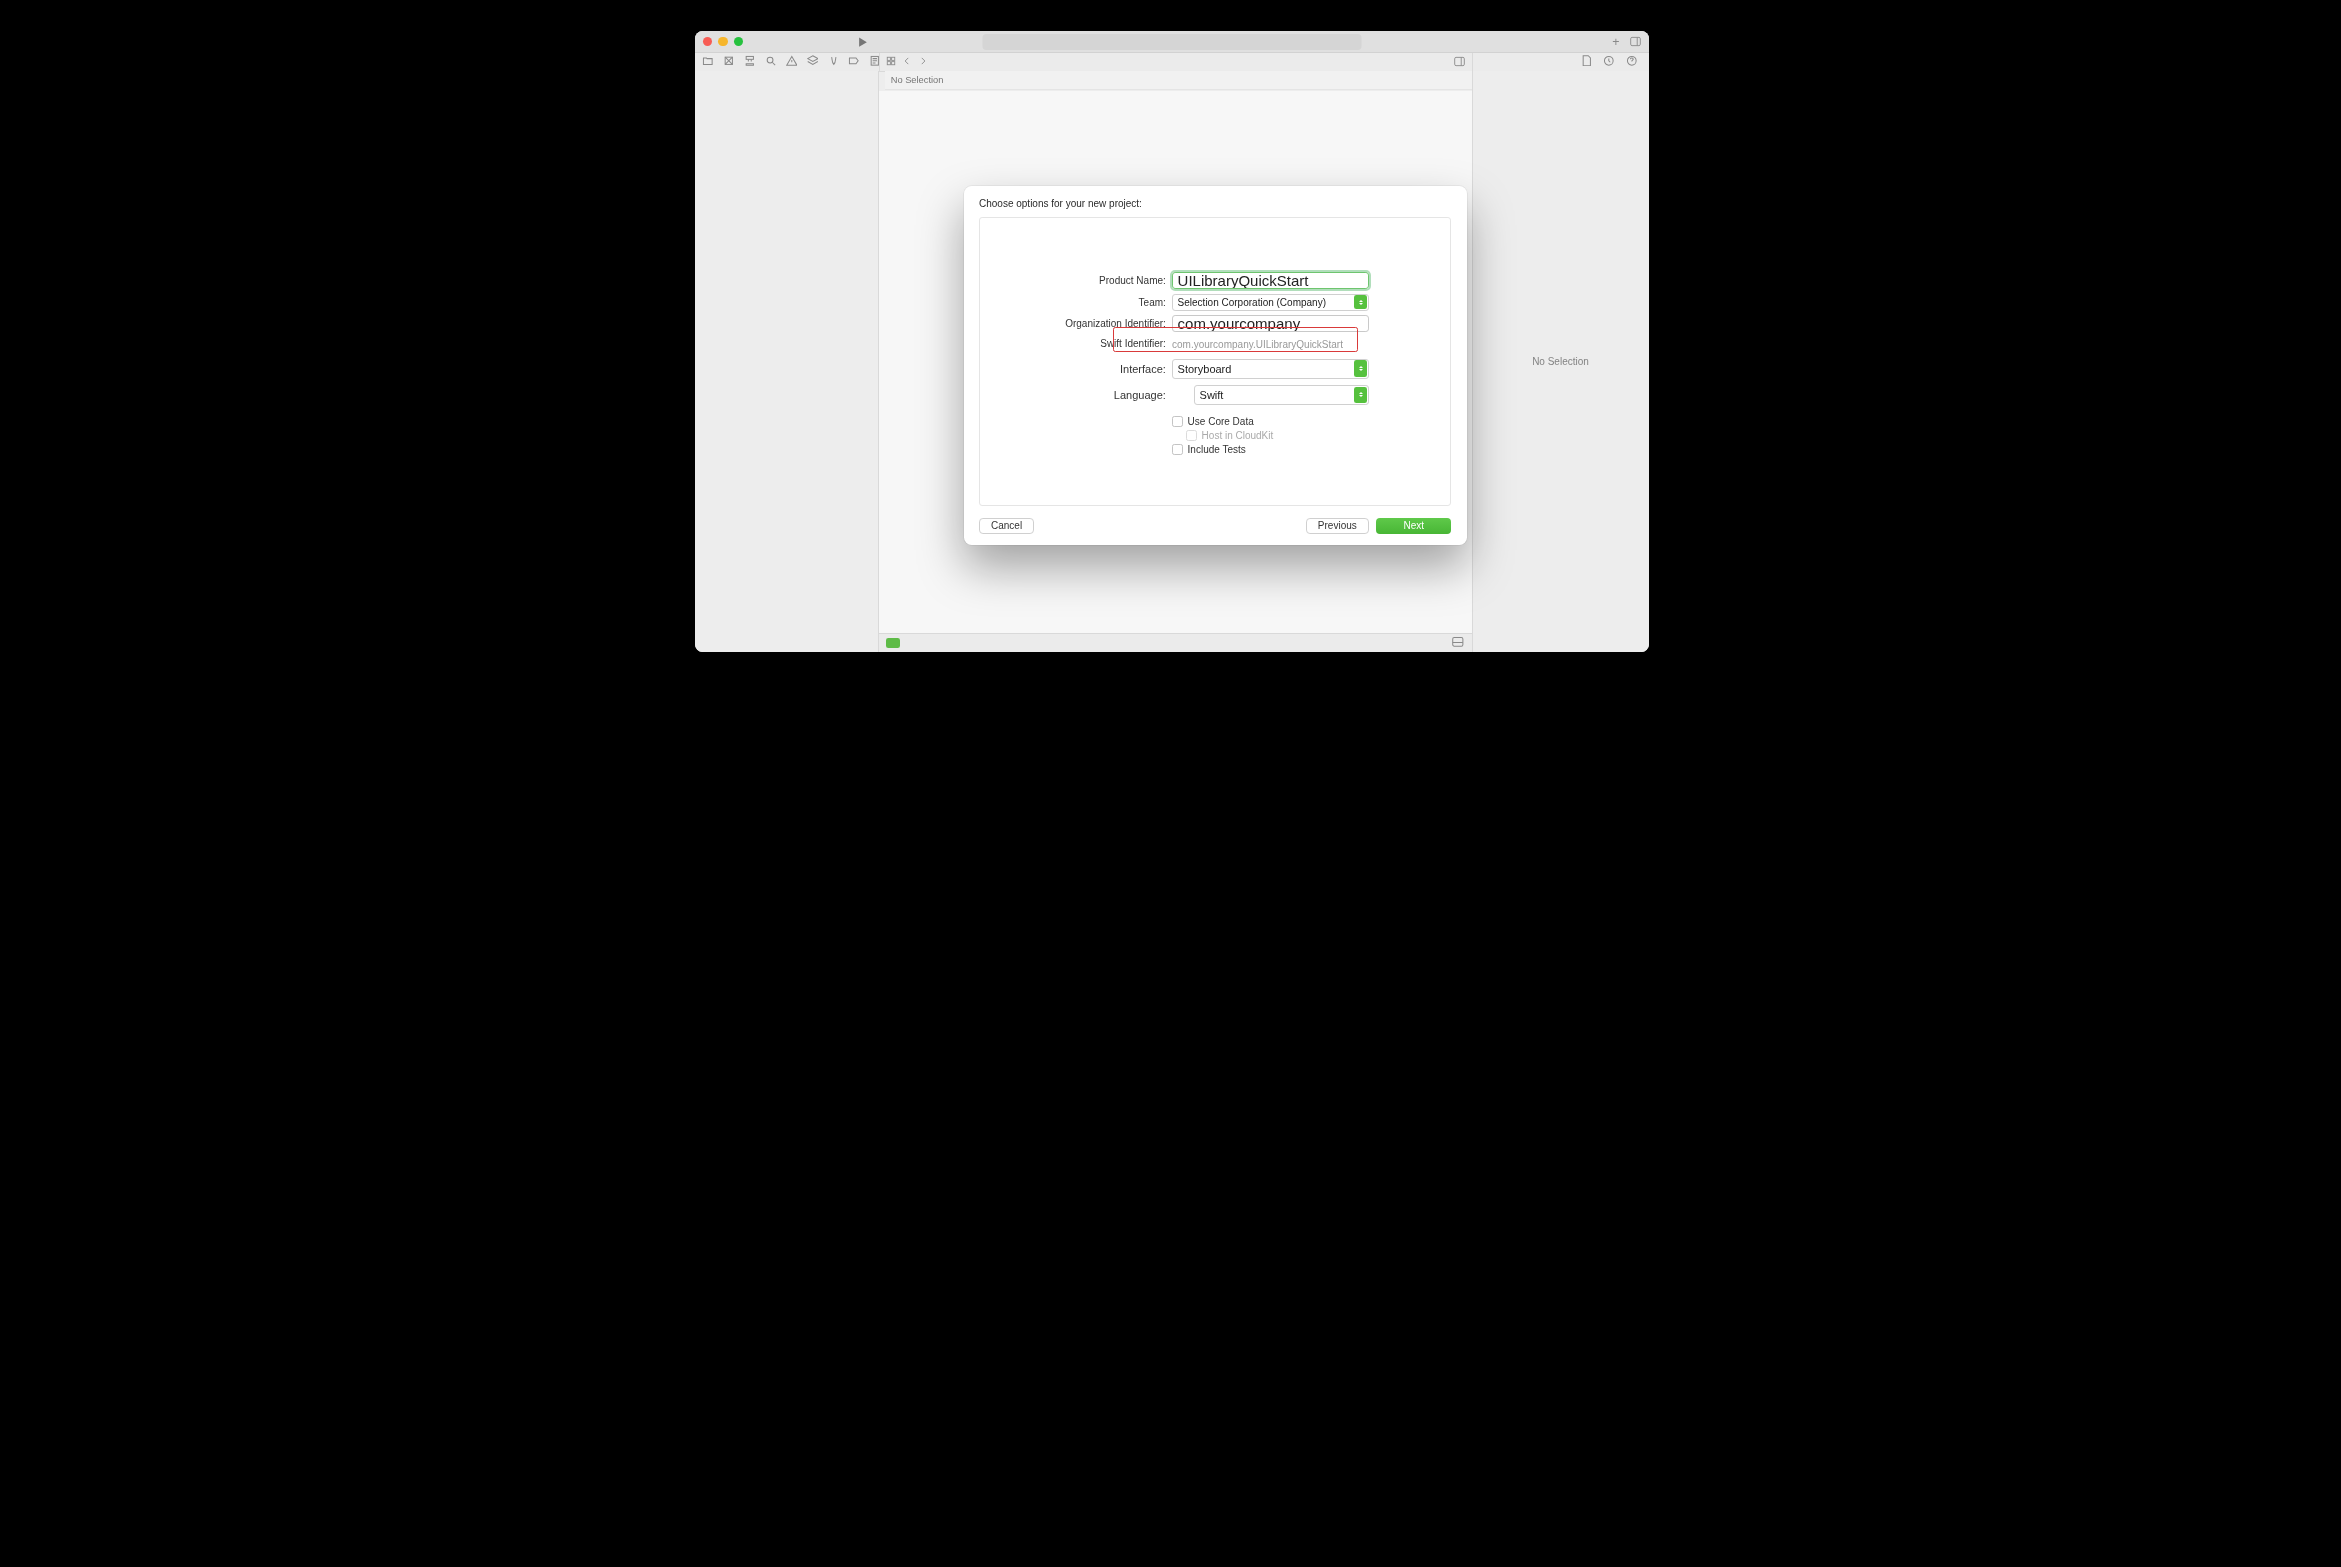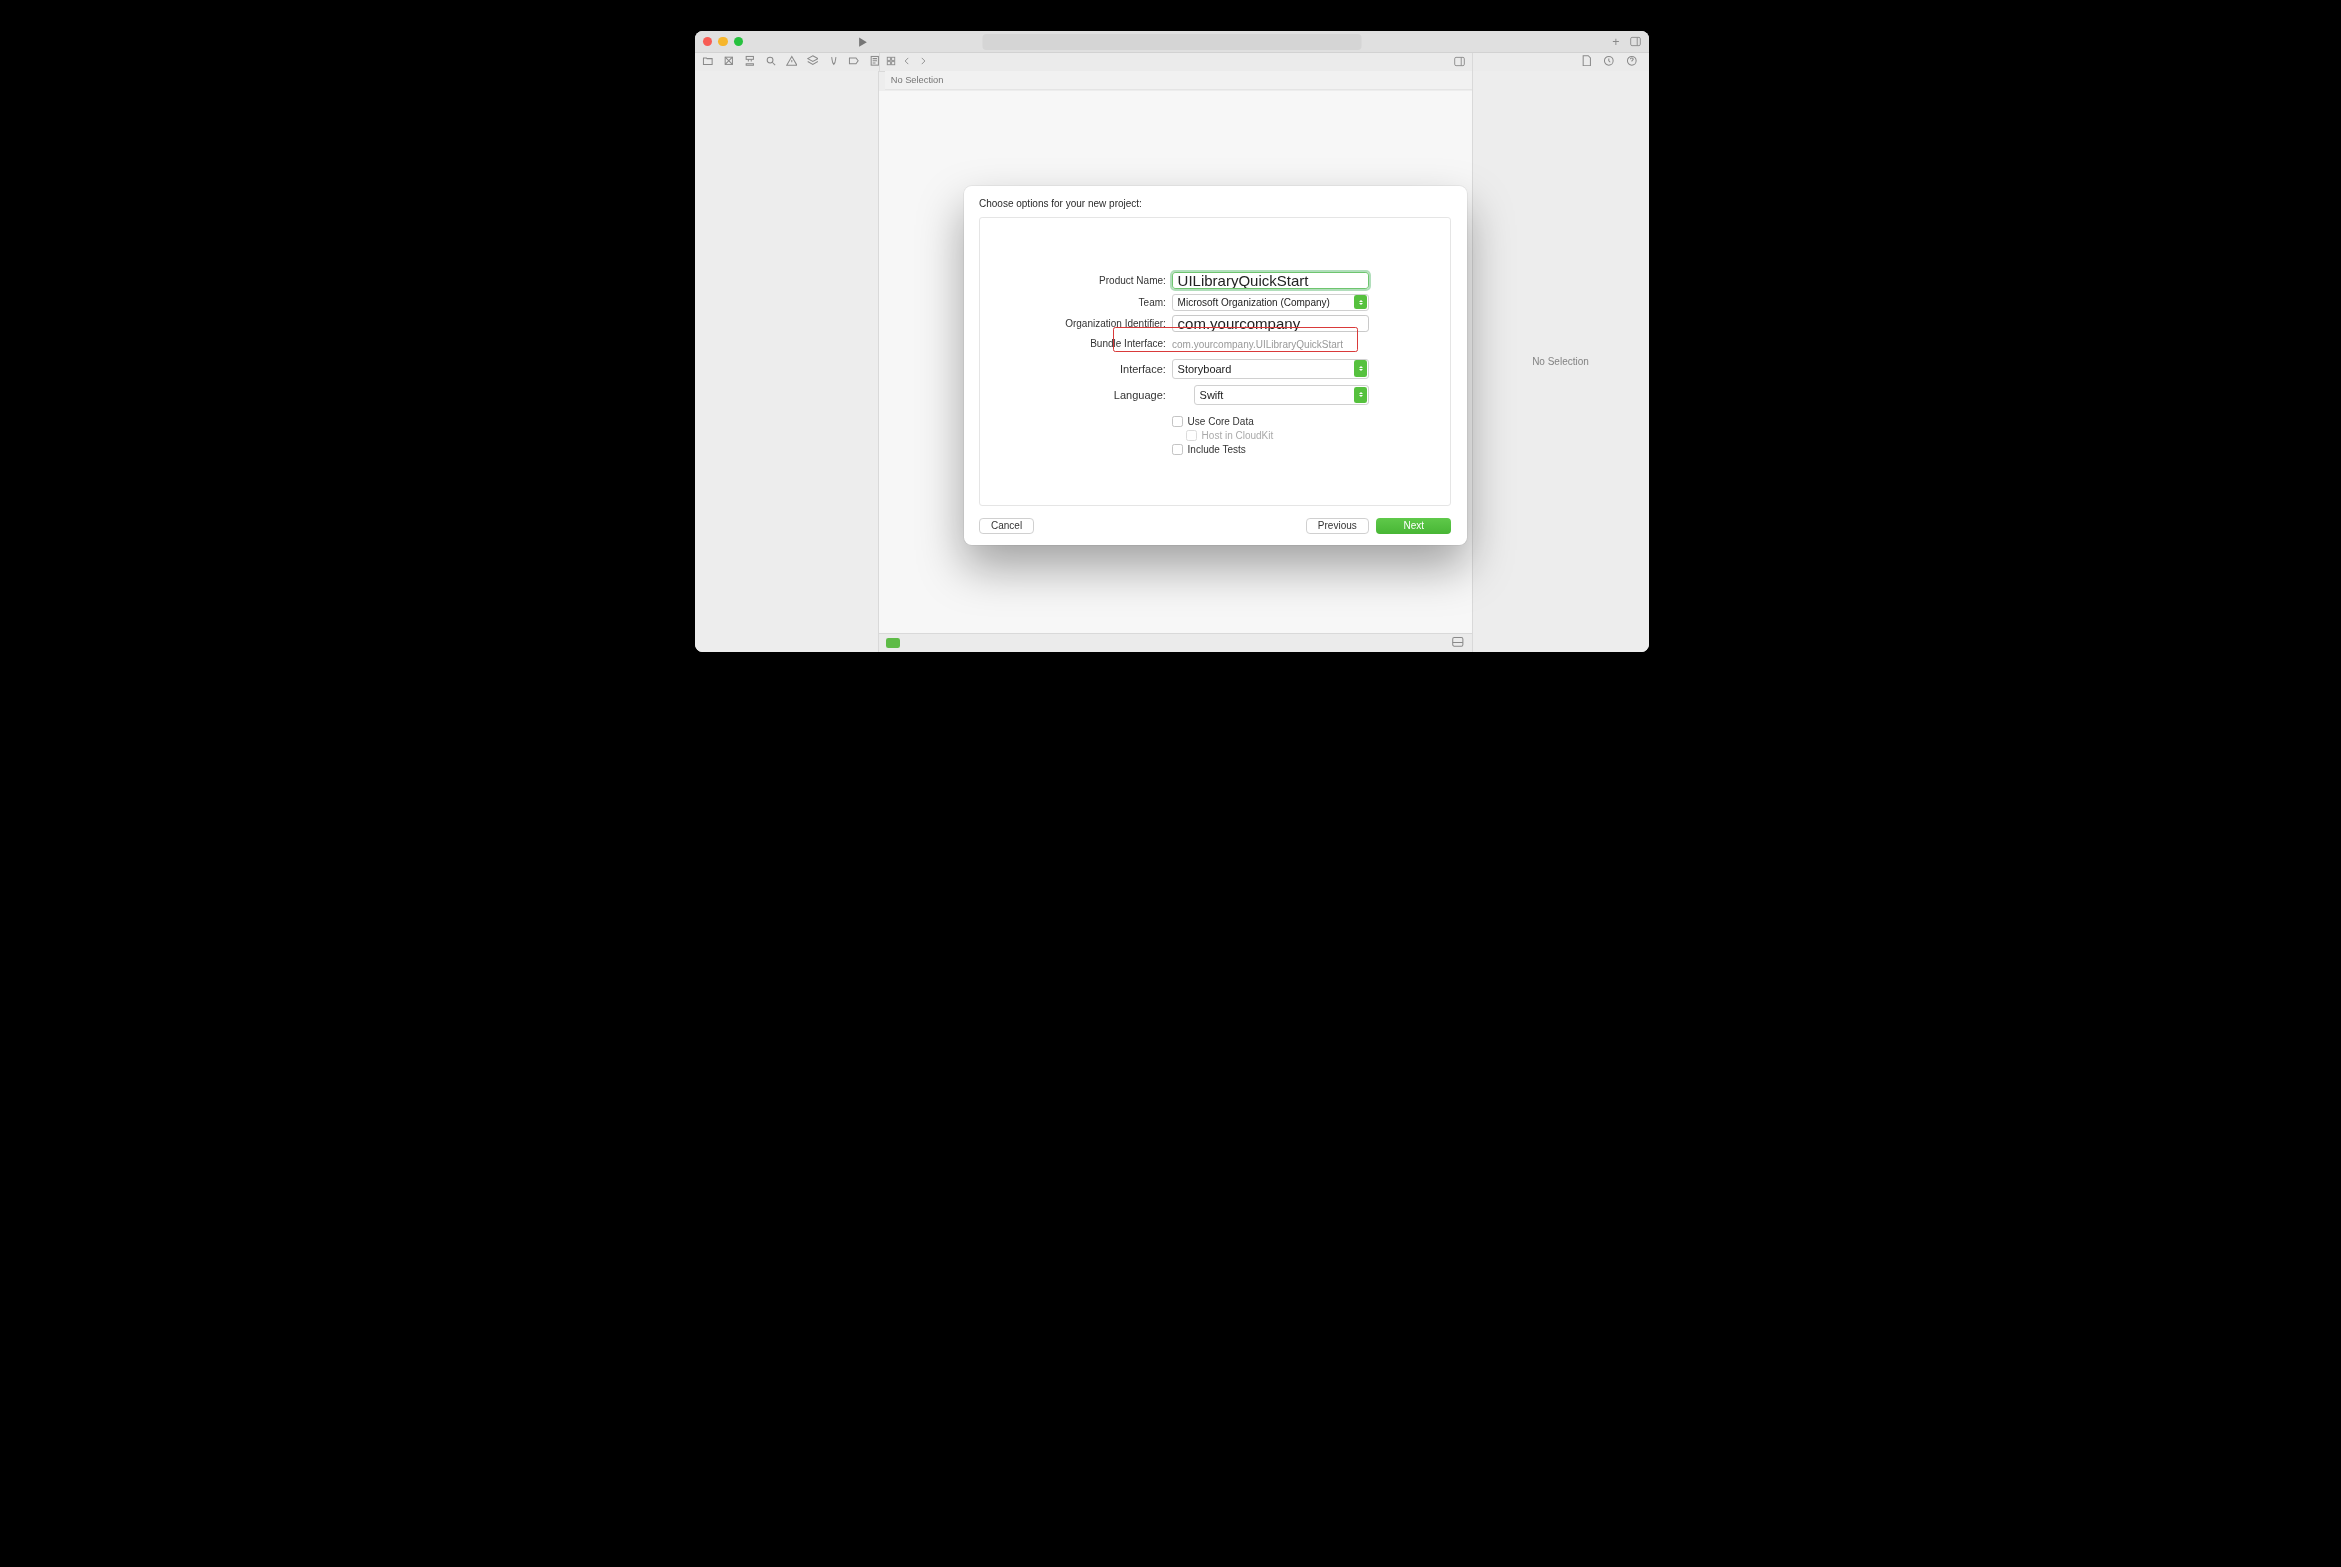--- a/index.html
+++ b/index.html
@@ -187,33 +187,33 @@
 
         <div class="formrow">
           <div class="flabel">Product Name:</div>
           <div class="fcontrol"><input class="tinput focus" value="UILibraryQuickStart" style=""></div>
         </div>
 
         <div class="formrow">
           <div class="flabel">Team:</div>
           <div class="fcontrol">
               <div class="tselect">
-                <span>Microsoft Organization (Company)</span>
+                <span>Selection Corporation (Company)</span>
                 <div class="sarrows"></div>
               </div>
             </div>
         </div>
 
         <div class="formrow">
           <div class="flabel">Organization Identifier:</div>
           <div class="fcontrol"><input class="tinput" value="com.yourcompany" style=""></div>
         </div>
 
         <div class="formrow" style="margin-bottom:7.7px;">
-          <div class="flabel">Bundle Interface:</div>
+          <div class="flabel">Swift Identifier:</div>
           <div class="fcontrol" style="height:auto;"><span class="static-val">com.yourcompany.UILibraryQuickStart</span></div>
         </div>
 
         <div class="formrow" style="margin-bottom:6.2px;">
           <div class="flabel" style="font-size:11px;">Interface:</div>
           <div class="fcontrol" style="height:20px;">
               <div class="tselect large">
                 <span>Storyboard</span>
                 <div class="sarrows"></div>
               </div>

